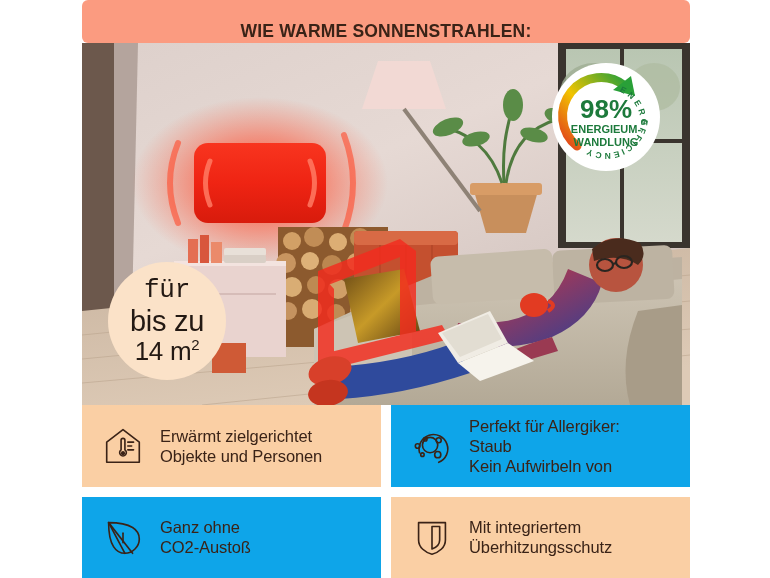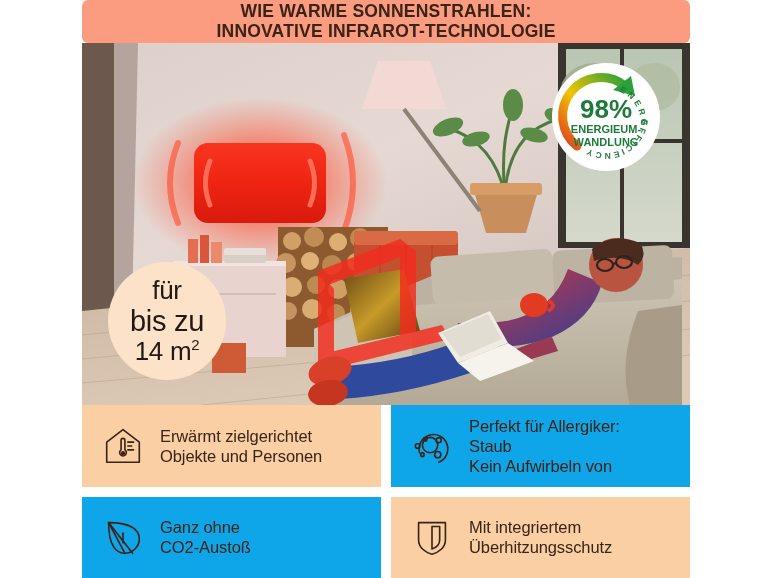--- a/index.html
+++ b/index.html
@@ -32,21 +32,21 @@
   .photo-svg{display:block;width:608px;height:362px;}
 
   
   .area-circle{
     position:absolute;left:108px;top:262px;width:118px;height:118px;
     border-radius:50%;background:#fbe2c8;
     display:flex;flex-direction:column;align-items:center;justify-content:center;
     color:#231913;line-height:1.12;
   }
   .area-circle div{font-size:29px;font-weight:400;letter-spacing:-.3px;}
-  .area-circle .l1{font-size:26px;}
+  .area-circle .l1{font-size:26px;font-family:Liberation Mono, monospace;}
   .area-circle .l3{font-size:26px;}
   .area-circle sup{font-size:15px;vertical-align:super;}
 
   
   .energy-seal{
     position:absolute;left:551px;top:62px;width:110px;height:110px;
   }
 
   
   .features{
@@ -66,21 +66,20 @@
     color:#3a2317;font-size:16.5px;line-height:1.22;letter-spacing:-.1px;
   }
 </style>
 </head>
 <body>
 
 <div id="root">
 
   <div class="header-band">
     <div class="header-line l1">WIE WARME SONNENSTRAHLEN:</div>
-    <div class="header-line l2">INNOVATIVE INFRAROT-TECHNOLOGIE</div>
   </div>
 
   <div class="photo">
     <svg class="photo-svg" viewBox="0 0 608 362" preserveAspectRatio="none">
       <defs>
         <linearGradient id="wallG" x1="0" y1="0" x2="1" y2="1">
           <stop offset="0" stop-color="#ddd0cb"></stop>
           <stop offset="0.45" stop-color="#e6d9d4"></stop>
           <stop offset="1" stop-color="#cfc0bb"></stop>
         </linearGradient>

